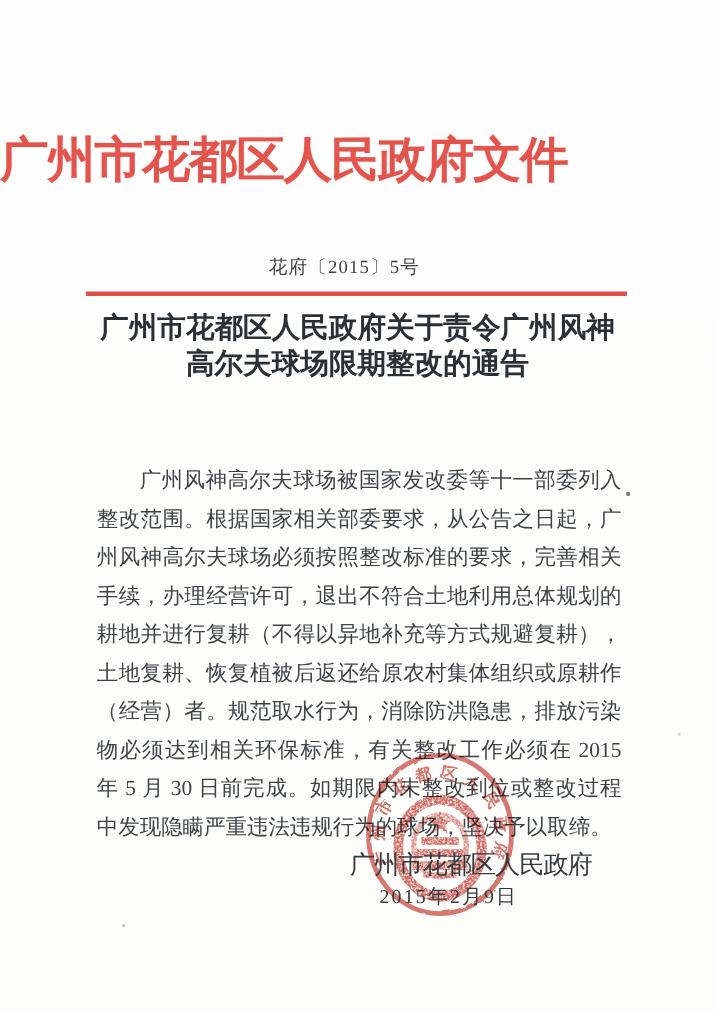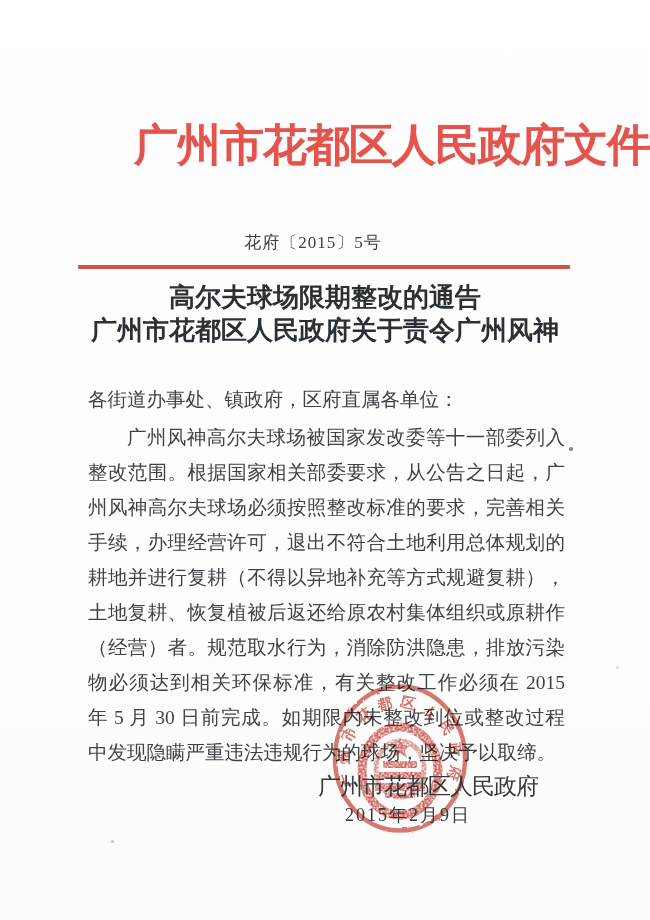--- a/index.html
+++ b/index.html
@@ -9,21 +9,21 @@
     position:relative;
     overflow:hidden;
     font-family:"Liberation Serif","DejaVu Serif",serif;
   }
   .page{
     position:absolute;inset:0;
     background:linear-gradient(180deg,#fefefe 0%,#fdfdfc 60%,#fcfcfb 100%);
   }
   .header-title{
     position:absolute;top:116px;left:0;width:650px;
-    text-align:right;
+    text-align:left;
     font-size:44px;font-weight:bold;
     color:#e2544c;
     letter-spacing:-1px;
     text-shadow:0 0 1px rgba(226,84,76,.45);
     white-space:nowrap;
   }
   .doc-number{
     position:absolute;top:218px;left:0;width:626px;
     text-align:center;
     font-size:17px;color:#3e4042;letter-spacing:1px;
@@ -79,25 +79,24 @@
 
 <div class="page">
 
   <div class="header-title">广州市花都区人民政府文件</div>
 
   <div class="doc-number">花府〔2015〕5号</div>
 
   <div class="red-rule"></div>
 
   <div class="doc-title">
+    <div>广州市花都区人民政府关于责令广州风神</div>
     <div>高尔夫球场限期整改的通告</div>
-    <div>广州市花都区人民政府关于责令广州风神</div>
   </div>
 
-  <div class="salutation">各街道办事处、镇政府，区府直属各单位：</div>
 
   <div class="body-par">广州风神高尔夫球场被国家发改委等十一部委列入整改范围。根据国家相关部委要求，从公告之日起，广州风神高尔夫球场必须按照整改标准的要求，完善相关手续，办理经营许可，退出不符合土地利用总体规划的耕地并进行复耕（不得以异地补充等方式规避复耕），土地复耕、恢复植被后返还给原农村集体组织或原耕作（经营）者。规范取水行为，消除防洪隐患，排放污染物必须达到相关环保标准，有关整改工作必须在 2015 年 5 月 30 日前完成。如期限内未整改到位或整改过程中发现隐瞒严重违法违规行为的球场，坚决予以取缔。</div>
 
   <div class="seal">
     <svg width="150" height="155" viewBox="0 0 150 155" xmlns="http://www.w3.org/2000/svg">
       <defs>
         <filter id="rough" x="-10%" y="-10%" width="120%" height="120%">
           <feTurbulence type="fractalNoise" baseFrequency="0.14" numOctaves="2" result="n"></feTurbulence>
           <feDisplacementMap in="SourceGraphic" in2="n" scale="2.6"></feDisplacementMap>
         </filter>

